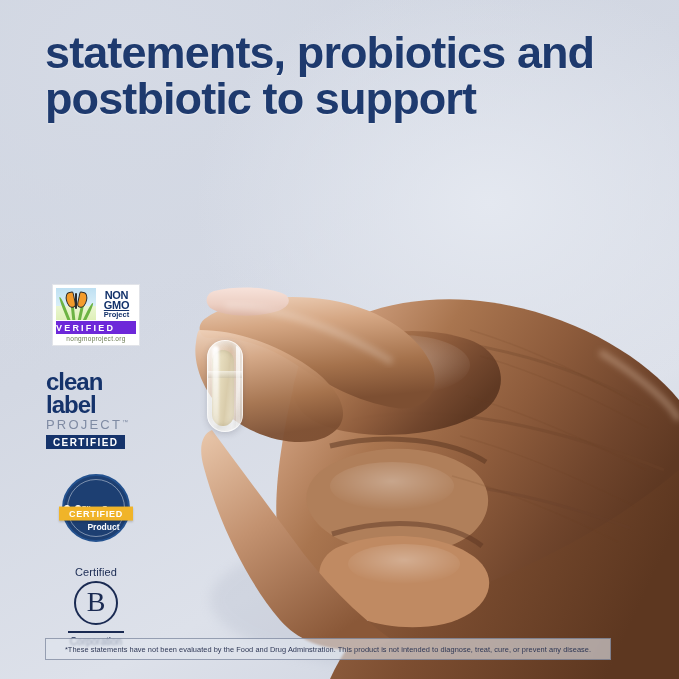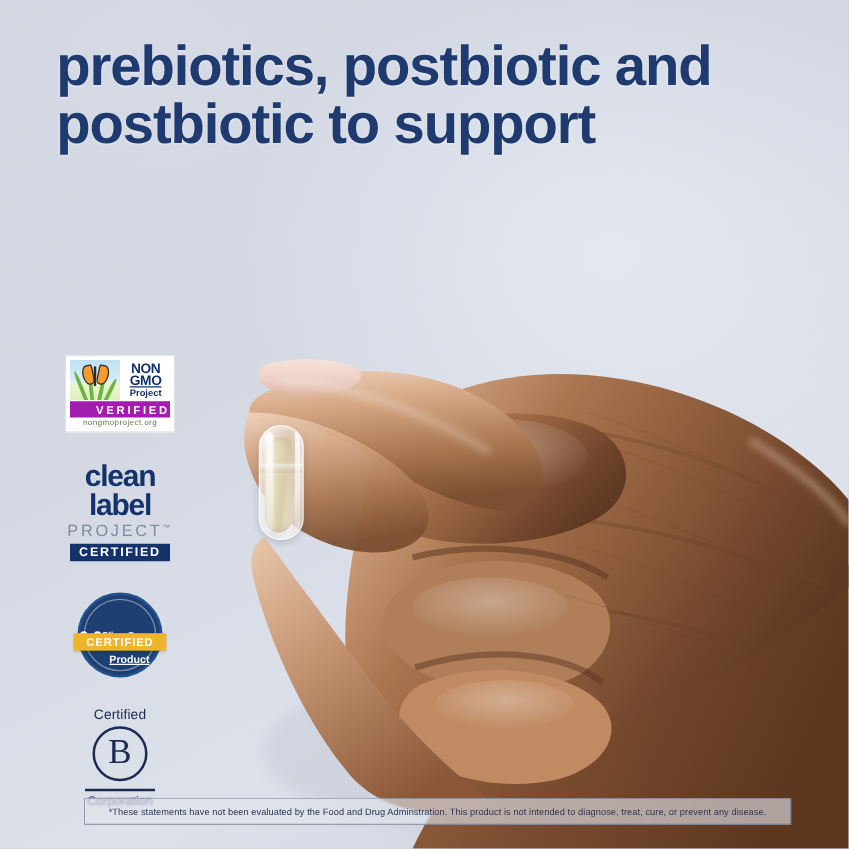--- a/index.html
+++ b/index.html
@@ -96,31 +96,31 @@
   }
   .ngmo-word {
     flex:1; background:#ffffff; border-left:1px solid #ffffff;
     display:flex; flex-direction:column; align-items:center;
     justify-content:center; line-height:.95; padding:1px 0;
   }
   .ngmo-non  { font-size:11px; font-weight:700; color:#13326b; letter-spacing:-.3px; }
   .ngmo-gmo  { font-size:11px; font-weight:700; color:#13326b; letter-spacing:-.3px;text-decoration:underline; }
   .ngmo-proj { font-size:7.5px; font-weight:700; color:#13326b; }
   .ngmo-ver {
-    background:#a21caf; color:#ffffff;
+    background:#6d28d9; color:#ffffff;
     font-size:9px; font-weight:700; letter-spacing:2.2px;
-    text-align:right; padding:1.5px 0 1px; margin-top:1px;
+    text-align:left; padding:1.5px 0 1px; margin-top:1px;
   }
   .ngmo-url {
     font-size:6.5px; color:#6a7a52; text-align:center;
     letter-spacing:.3px; padding:1px 0 1px;
   }
 
   
-  .clp { width:100px; text-align:center; color:#15336b; }
+  .clp { width:100px; color:#15336b; }
   .clp-clean, .clp-label {
     font-size:24px; font-weight:700; line-height:.96; letter-spacing:-1px;
   }
   .clp-project {
     font-size:13px; color:#7f8ba3; letter-spacing:2.2px;
     margin-top:1px; font-weight:400;
   }
   .clp-project sup { font-size:6px; }
   .clp-certified {
     display:inline-block; margin-top:3px;
@@ -165,21 +165,21 @@
     transform:translateY(-10%);
     background:#f0b429;
     color:#ffffff;
     font-size:9px; font-weight:700; letter-spacing:.7px;
     text-align:center; padding:2.5px 0 2px;
     z-index:3;
     box-shadow:0 1px 2px rgba(0,0,0,.18);
   }
   .cc-product {
     position:absolute; bottom:8px; left:15px; right:0;
-    text-align:center; font-size:8.5px; font-weight:700; z-index:2;text-decoration:underline;
+    text-align:center; font-size:8.5px; font-weight:700; z-index:2;
   }
 
   
   .bcorp { width:82px; text-align:center; color:#1a2a52; }
   .bc-certified { font-size:11px; letter-spacing:.1px; }
   .bc-circle {
     width:44px; height:44px; border-radius:50%;
     border:2px solid #1a2a52;
     margin:3px auto 0;
     display:flex; align-items:center; justify-content:center;
@@ -233,21 +233,21 @@
   }
   .cap-edge {
     position:absolute; right:2px; top:4px; width:4px; height:84px;
     border-radius:3px;
     background:linear-gradient(180deg,rgba(255,255,255,.80),rgba(255,255,255,.25));
     filter:blur(.6px);
   }
 
   
   .disclaimer {
-    position:absolute; left:67px; top:638px;
+    position:absolute; left:45px; top:638px;
     width:566px; height:22px;
     border:1px solid rgba(90,100,130,.55);
     background:rgba(225,229,238,.62);
     display:flex; align-items:center; justify-content:center;
     font-size:7.4px; color:#2d3654;
     letter-spacing:.05px;
     white-space:nowrap;
     backdrop-filter:blur(1px);
   }
 </style>
@@ -383,21 +383,21 @@
   </div>
 
   <div class="capsule">
     <div class="cap-fill"></div>
     <div class="cap-seam"></div>
     <div class="cap-gloss"></div>
     <div class="cap-edge"></div>
   </div>
 
   <div class="headline">
-    <div class="hl-line">prebiotics, postbiotic and</div>
+    <div class="hl-line">statements, probiotics and</div>
     <div class="hl-line">postbiotic to support</div>
   </div>
 
   <div class="badges">
 
     <div class="ngmo">
       <div class="ngmo-top">
         <div class="ngmo-art">
           <div class="blade b1"></div>
             <div class="blade b2"></div>

